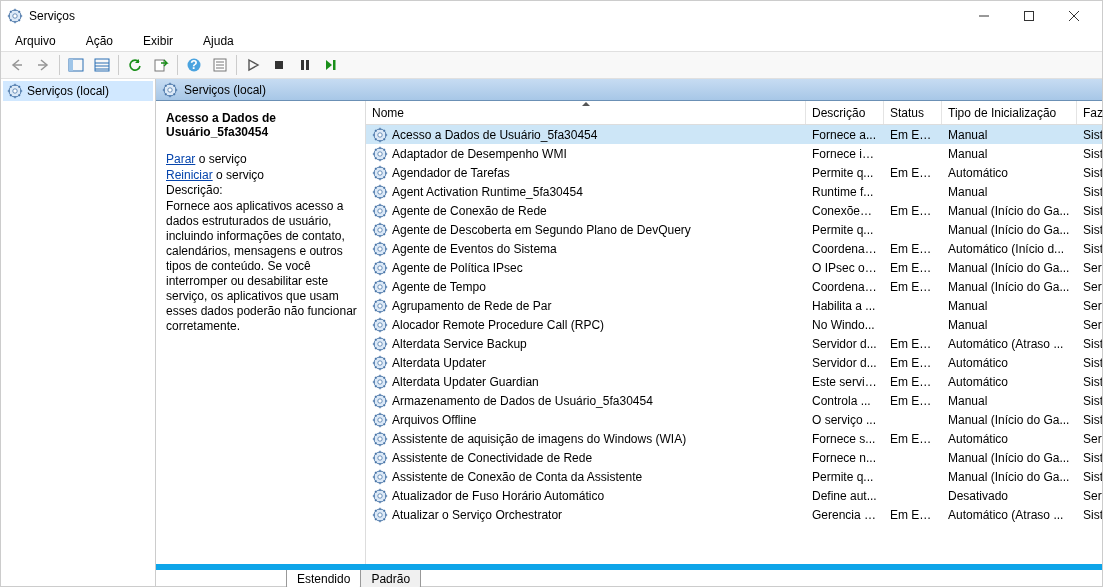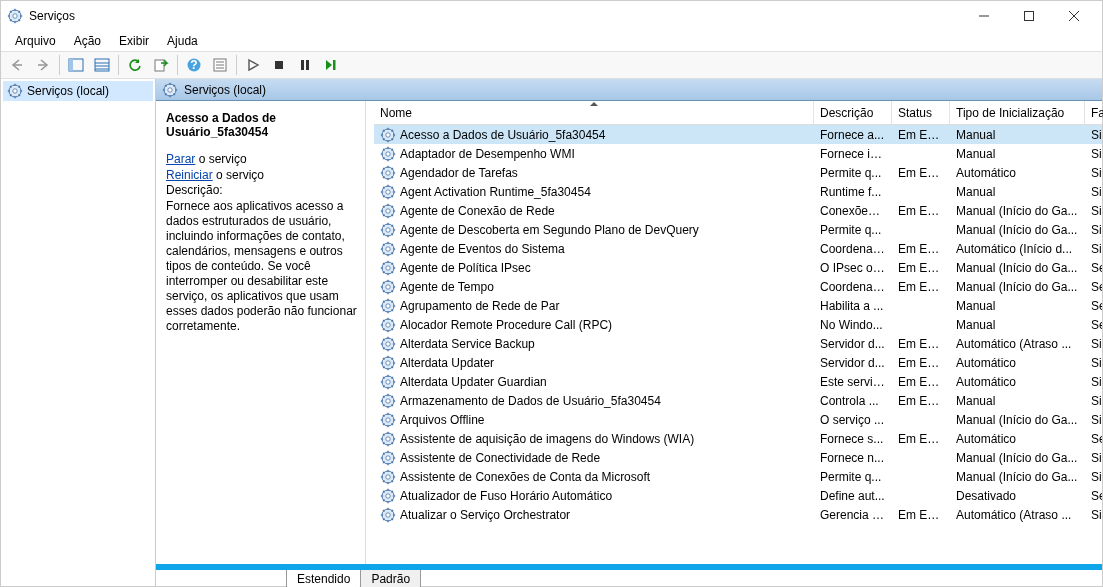--- a/index.html
+++ b/index.html
@@ -6,40 +6,40 @@
 html, body { width: 1103px; height: 587px; overflow: hidden; background: #fff; }
 
 .window { width: 100%; height: 100%; display: flex; flex-direction: column; border: 1px solid #ccc; }
 
 .titlebar { height: 30px; display: flex; align-items: center; padding: 0 6px; background: #fff; }
 .titlebar .title-icon { width: 16px; height: 16px; margin-right: 6px; }
 .titlebar .title-text { flex: 1; }
 .titlebar .win-controls { display: flex; }
 .titlebar .win-controls .ctl { width: 45px; height: 28px; display: flex; align-items: center; justify-content: center; color: #555; }
 
-.menubar { height: 20px; display: flex; align-items: center; padding: 0 6px; gap: 2px; }
+.menubar { height: 20px; display: flex; align-items: center; padding: 0 6px; gap: 14px; }
 .menubar .menu-item { padding: 2px 8px; cursor: default; }
 
 .toolbar { height: 28px; display: flex; align-items: center; padding: 2px 4px; border-top: 1px solid #e0e0e0; border-bottom: 1px solid #e0e0e0; gap: 2px; background: #f8f8f8; }
 .toolbar .tbtn { width: 24px; height: 24px; display: flex; align-items: center; justify-content: center; border: 1px solid transparent; }
 .toolbar .tsep { width: 1px; height: 20px; background: #ccc; margin: 0 2px; }
 .toolbar .tbtn.disabled { opacity: 0.5; }
 
 .body { flex: 1; display: flex; min-height: 0; }
 
 .left-pane { width: 155px; border-right: 1px solid #ccc; background: #fff; padding: 2px; }
 .tree-item { display: flex; align-items: center; gap: 4px; padding: 2px 4px; background: #d1e8ff; }
 .tree-item span.lbl { white-space: nowrap; }
 
 .right-pane { flex: 1; display: flex; flex-direction: column; min-width: 0; }
 
 .section-header { height: 22px; background: linear-gradient(#c7dcf2, #a7c7e7); border-bottom: 1px solid #6b90b5; display: flex; align-items: center; padding: 0 6px; gap: 6px; }
 .section-header .lbl { color: #000; }
 
-.content-row { flex: 1; display: flex; min-height: 0; gap: 8px; }
+.content-row { flex: 1; display: flex; min-height: 0; }
 
 .detail-pane { width: 210px; padding: 10px 8px 10px 10px; border-right: 1px solid #ddd; overflow: hidden; }
 .detail-pane .sel-title { font-weight: bold; margin-bottom: 12px; }
 .detail-pane .actions a { color: #0645ad; text-decoration: underline; cursor: pointer; }
 .detail-pane .actions { margin-bottom: 0; line-height: 16px; }
 .detail-pane .desc-label { margin-bottom: 2px; }
 .detail-pane .desc-text { line-height: 15px; }
 
 .list-pane { flex: 1; display: flex; flex-direction: column; min-width: 0; }
 .list-header { display: flex; height: 24px; border-bottom: 1px solid #ddd; background: #fff; }
@@ -466,21 +466,21 @@
                   <div class="cell col-desc">Fornece n...</div>
                   <div class="cell col-stat"></div>
                   <div class="cell col-start">Manual (Início do Ga...</div>
                   <div class="cell col-logon">Sister</div>
                 </div>
                 <div class="row">
                   <div class="cell name col-name">
                     <svg class="svc-icon" width="16" height="16">
                       <use href="#gear"></use>
                     </svg>
-                    <span>Assistente de Conexões de Conta da Microsoft</span>
+                    <span>Assistente de Conexão de Conta da Assistente</span>
                   </div>
                   <div class="cell col-desc">Permite q...</div>
                   <div class="cell col-stat"></div>
                   <div class="cell col-start">Manual (Início do Ga...</div>
                   <div class="cell col-logon">Sister</div>
                 </div>
                 <div class="row">
                   <div class="cell name col-name">
                     <svg class="svc-icon" width="16" height="16">
                       <use href="#gear"></use>

